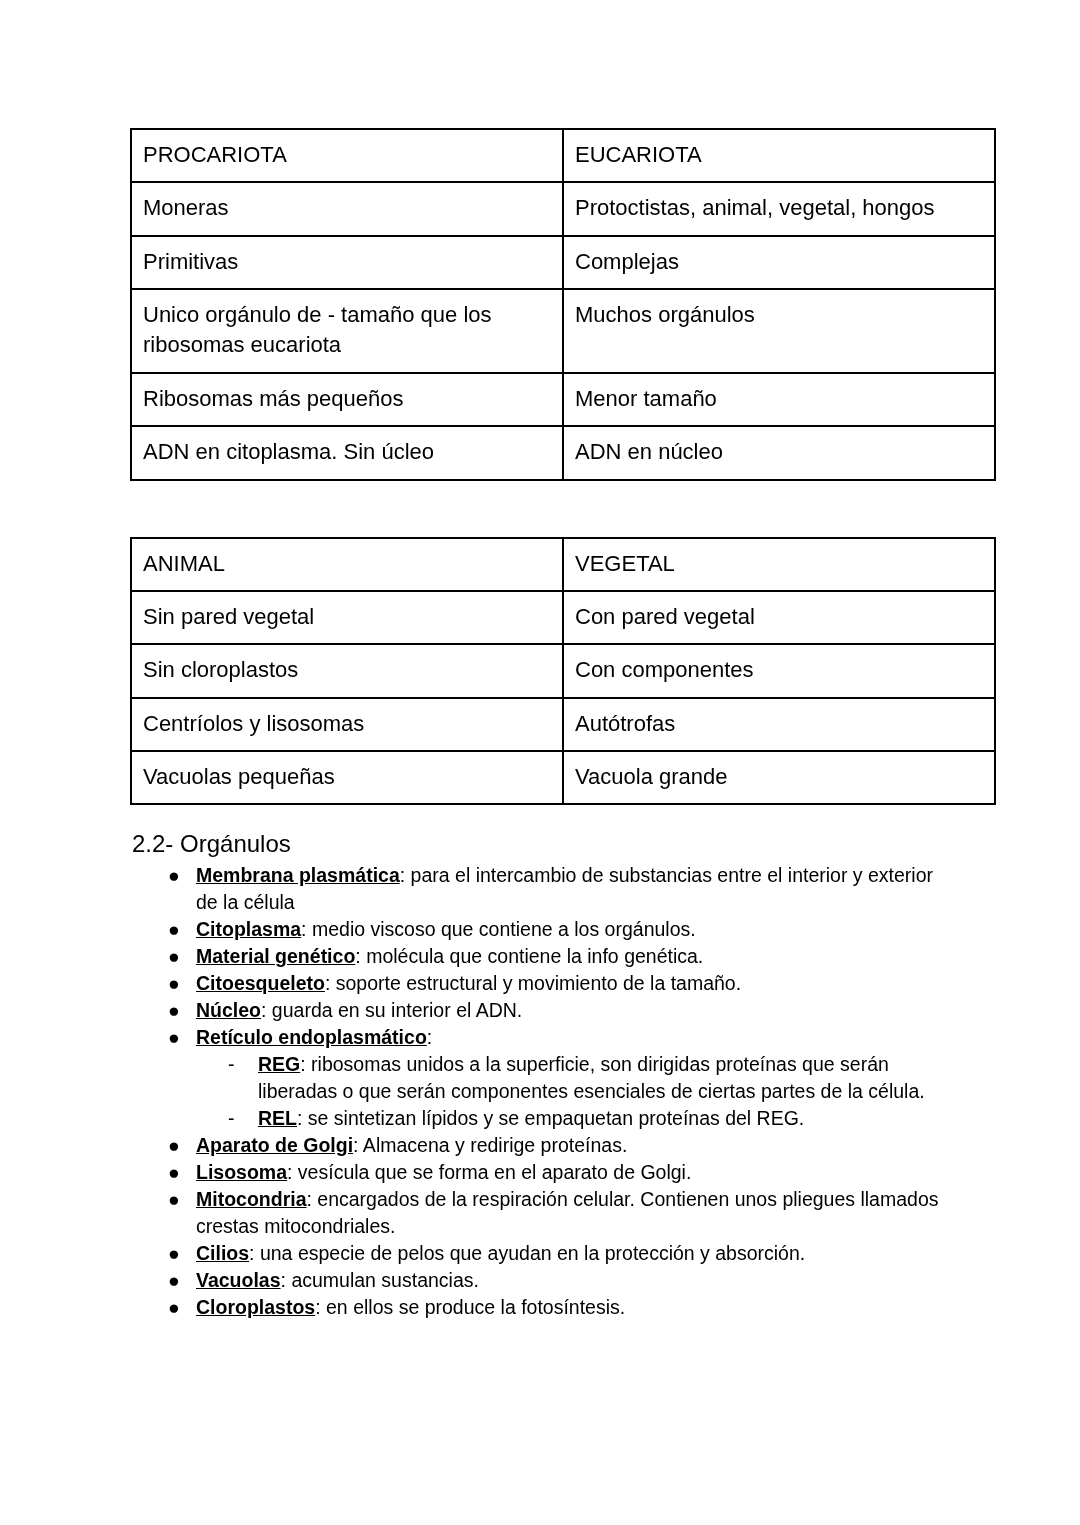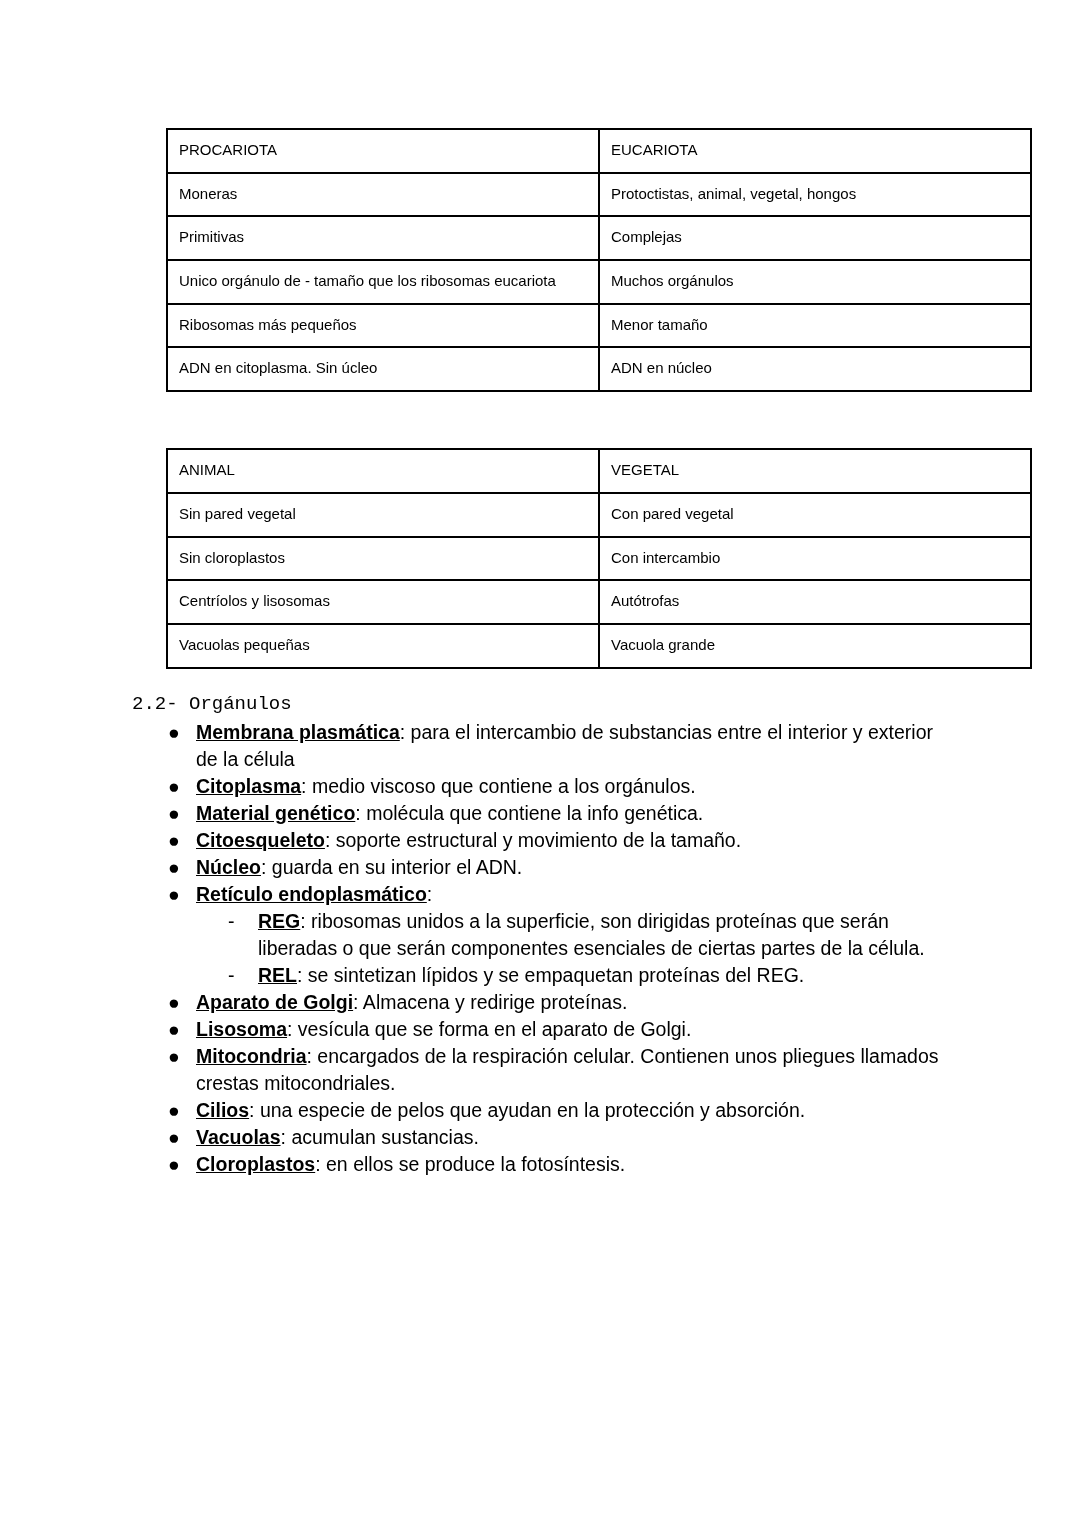--- a/index.html
+++ b/index.html
@@ -28,43 +28,41 @@
     left: 130px;
     top: 128px;
     width: 828px;
   }
 
   
   table.cmp {
     border-collapse: collapse;
     width: 816px;
     table-layout: fixed;
-    font-size: 15px;
+    font-size: 22px;
     line-height: 1.38;
-    margin-left: 36px;
   }
   table.cmp td {
     border: 2px solid #000000;
     padding: 10px 11px 11px 11px;
     vertical-align: top;
     word-wrap: break-word;
   }
   table.cmp td.col-a { width: 408px; }
   table.cmp td.col-b { width: 408px; }
 
   .gap-tables { height: 56px; }
   .gap-after-tables { height: 22px; }
 
   
   .sec-heading {
-    font-size: 19px;
+    font-size: 24px;
     line-height: 1.38;
     margin: 0 0 2px 2px;
     font-weight: normal;
-    font-family: Liberation Mono, monospace;
   }
 
   
   ul.organelles {
     list-style: none;
     margin: 0;
     padding: 0;
     font-size: 19.5px;
     line-height: 27px;
   }
@@ -144,21 +142,21 @@
         <tr>
           <td class="col-a">ANIMAL</td>
           <td class="col-b">VEGETAL</td>
         </tr>
         <tr>
           <td class="col-a">Sin pared vegetal</td>
           <td class="col-b">Con pared vegetal</td>
         </tr>
         <tr>
           <td class="col-a">Sin cloroplastos</td>
-          <td class="col-b">Con intercambio</td>
+          <td class="col-b">Con componentes</td>
         </tr>
         <tr>
           <td class="col-a">Centríolos y lisosomas</td>
           <td class="col-b">Autótrofas</td>
         </tr>
         <tr>
           <td class="col-a">Vacuolas pequeñas</td>
           <td class="col-b">Vacuola grande</td>
         </tr>
       </tbody>

